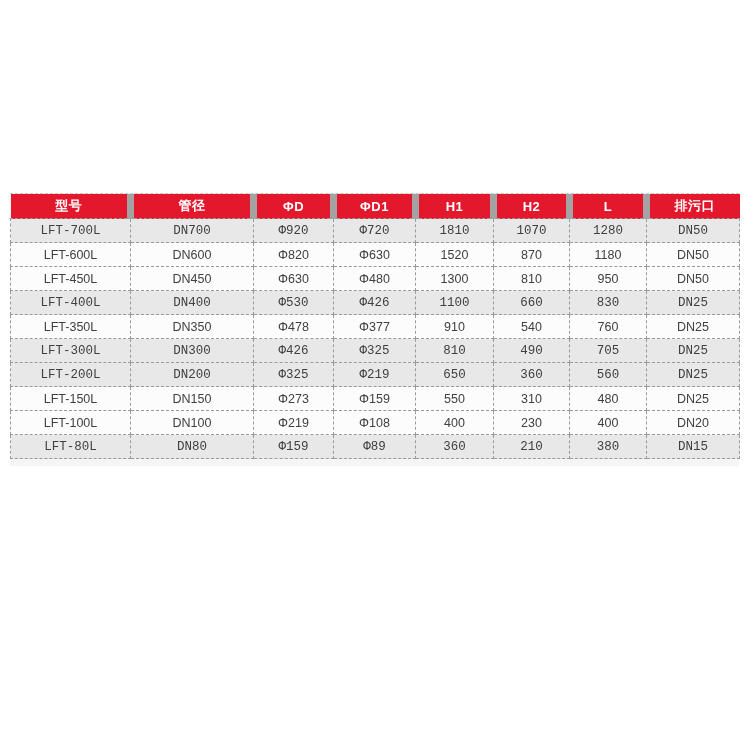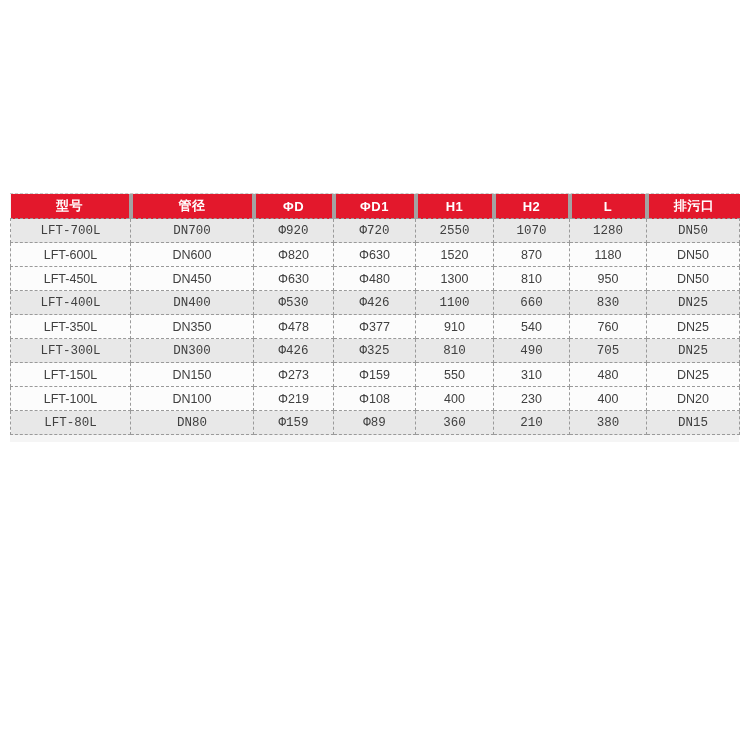--- a/index.html
+++ b/index.html
@@ -34,21 +34,21 @@
     table-layout: fixed;
   }
   table.spec thead th {
     background: var(--header-bg);
     color: var(--header-text);
     font-size: 13px;
     font-weight: bold;
     height: 24px;
     padding: 0;
     text-align: center;
-    border-right: 4px solid #a3a3a3;
+    border-right: 7px solid #a3a3a3;
     letter-spacing: 0.5px;
   }
   table.spec thead th:last-child {
     border-right: none;
   }
   table.spec tbody td {
     font-size: 12.5px;
     color: var(--text);
     text-align: center;
     height: 23px;
@@ -84,21 +84,21 @@
           <th>L</th>
           <th>排污口</th>
         </tr>
     </thead>
     <tbody>
         <tr class="alt">
           <td>LFT-700L</td>
           <td>DN700</td>
           <td>Φ920</td>
           <td>Φ720</td>
-          <td>2550</td>
+          <td>1810</td>
           <td>1070</td>
           <td>1280</td>
           <td>DN50</td>
         </tr>
         <tr class="norm">
           <td>LFT-600L</td>
           <td>DN600</td>
           <td>Φ820</td>
           <td>Φ630</td>
           <td>1520</td>
@@ -139,20 +139,30 @@
         <tr class="alt">
           <td>LFT-300L</td>
           <td>DN300</td>
           <td>Φ426</td>
           <td>Φ325</td>
           <td>810</td>
           <td>490</td>
           <td>705</td>
           <td>DN25</td>
         </tr>
+        <tr class="alt">
+          <td>LFT-200L</td>
+          <td>DN200</td>
+          <td>Φ325</td>
+          <td>Φ219</td>
+          <td>650</td>
+          <td>360</td>
+          <td>560</td>
+          <td>DN25</td>
+        </tr>
         <tr class="norm">
           <td>LFT-150L</td>
           <td>DN150</td>
           <td>Φ273</td>
           <td>Φ159</td>
           <td>550</td>
           <td>310</td>
           <td>480</td>
           <td>DN25</td>
         </tr>

